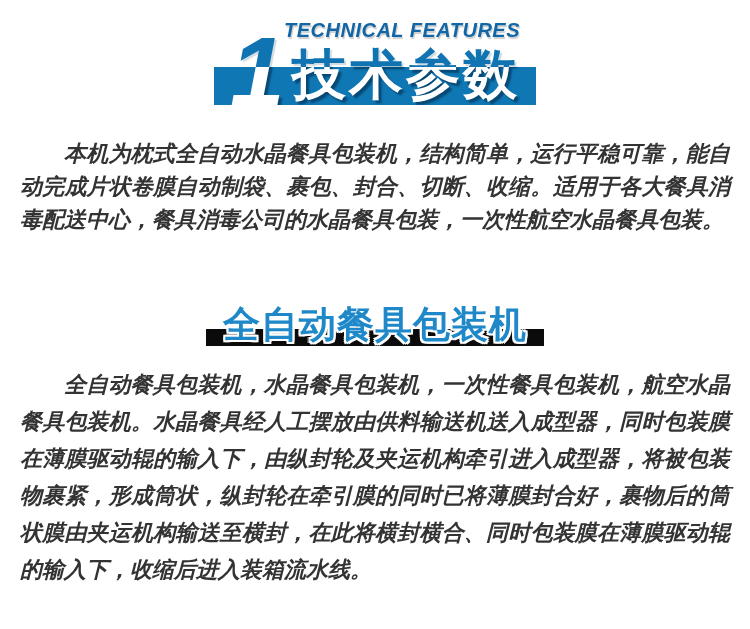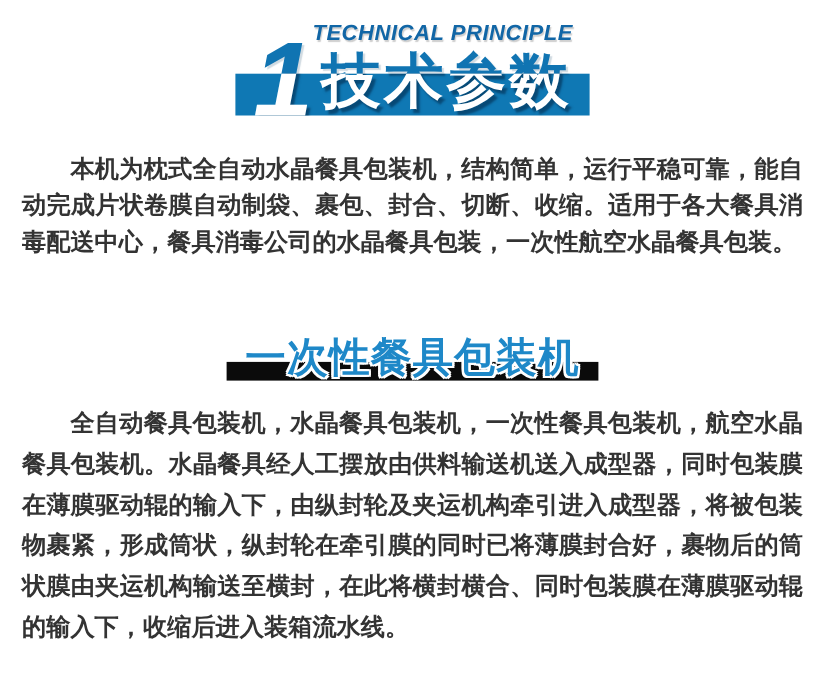--- a/index.html
+++ b/index.html
@@ -40,21 +40,21 @@
     position: absolute; left: 70px; top: 11px;
     font-size: 20px; line-height: 1; font-weight: bold; font-style: italic;
     color: #1166a6; letter-spacing: 0.5px; white-space: nowrap;
     text-shadow: 1px 2px 1px rgba(60,60,60,0.25);
   }
 
   
   .para {
     width: 710px; margin: 0 auto;
     font-size: 22px; font-weight: bold; color: #333333;
-    text-align: justify; text-indent: 2em;
+    text-align: justify; text-indent: 2em; font-style: italic;
   }
   .para1 { line-height: 33px; margin-top: 32px; }
   .para2 { line-height: 37px; margin-top: 18px; }
 
   
   .sec2 { position: relative; margin-top: 66px; text-align: center; }
   .en2 {
     font-size: 17.5px; line-height: 22px; font-weight: bold;
     color: #383838; letter-spacing: 0.4px; white-space: nowrap;
   }
@@ -86,27 +86,27 @@
     <div class="t-layer t-blue">
       <span class="big-num">1</span>
       <span class="cn-title">技术参数</span>
     </div>
 
     <div class="t-layer t-white">
       <span class="big-num">1</span>
       <span class="cn-title">技术参数</span>
     </div>
 
-    <div class="en-title">TECHNICAL PRINCIPLE</div>
+    <div class="en-title">TECHNICAL FEATURES</div>
   </header>
 
   <p class="para para1">本机为枕式全自动水晶餐具包装机，结构简单，运行平稳可靠，能自动完成片状卷膜自动制袋、裹包、封合、切断、收缩。适用于各大餐具消毒配送中心，餐具消毒公司的水晶餐具包装，一次性航空水晶餐具包装。</p>
 
   <section class="sec2">
     <div class="cn2-wrap">
       <div class="bar2"></div>
-      <div class="cn2">一次性餐具包装机</div>
+      <div class="cn2">全自动餐具包装机</div>
     </div>
   </section>
 
   <p class="para para2">全自动餐具包装机，水晶餐具包装机，一次性餐具包装机，航空水晶餐具包装机。水晶餐具经人工摆放由供料输送机送入成型器，同时包装膜在薄膜驱动辊的输入下，由纵封轮及夹运机构牵引进入成型器，将被包装物裹紧，形成筒状，纵封轮在牵引膜的同时已将薄膜封合好，裹物后的筒状膜由夹运机构输送至横封，在此将横封横合、同时包装膜在薄膜驱动辊的输入下，收缩后进入装箱流水线。</p>
 
 </div>
 
 </body></html>

